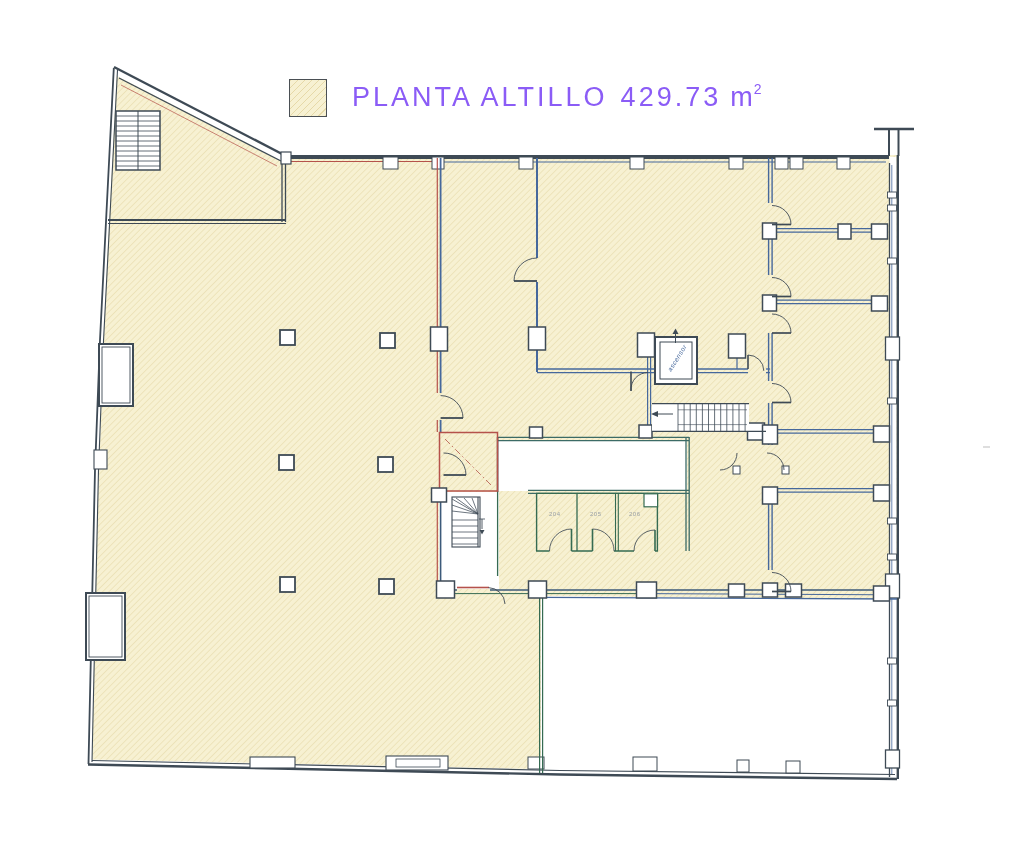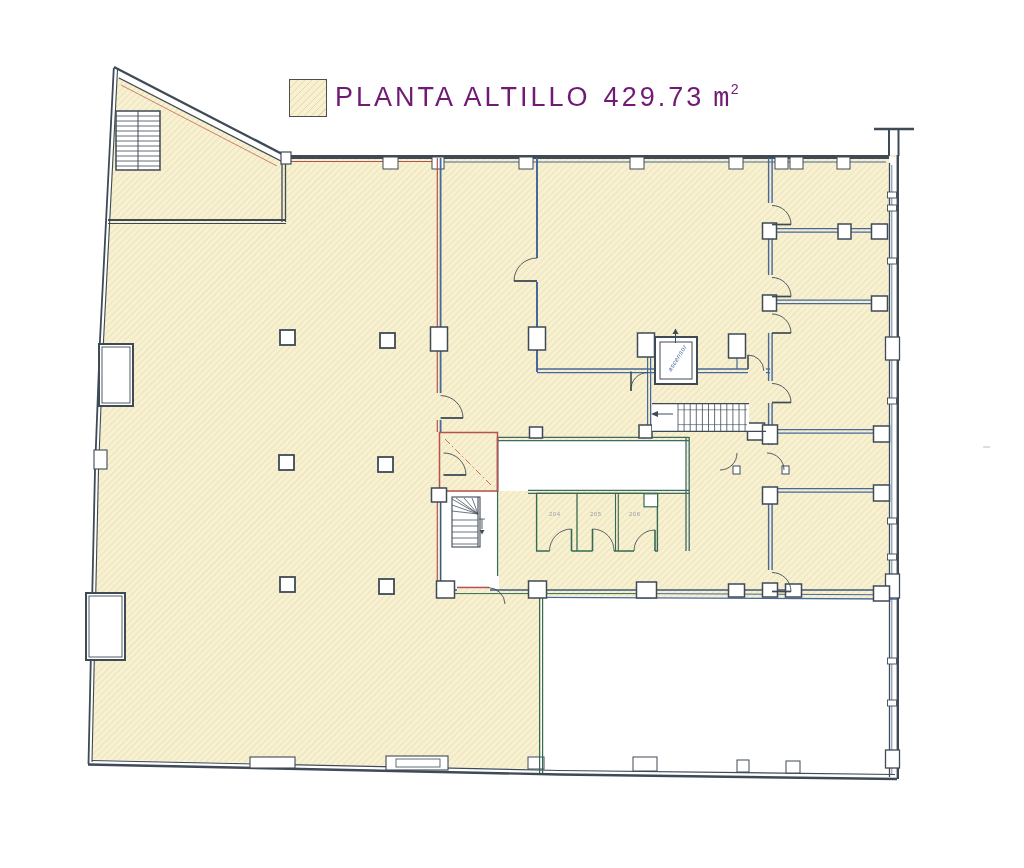--- a/index.html
+++ b/index.html
@@ -2,24 +2,24 @@
 <html><head>
 <meta charset="utf-8">
 <style>
   html,body{margin:0;padding:0;background:#ffffff;}
   .page{position:relative;width:1024px;height:868px;background:#ffffff;overflow:hidden;
         font-family:"Liberation Sans",sans-serif;}
   .plan-svg{position:absolute;left:0;top:0;}
   .title-block{position:absolute;left:289px;top:79px;display:flex;align-items:flex-start;z-index:5;}
   .legend-swatch{width:36px;height:36px;border:1.6px solid #4a4f54;
       background:repeating-linear-gradient(135deg,#e6d9a8 0 1px,#f7f1d2 1px 5px);}
-  .title-text{margin-left:8px;margin-top:3px;color:#701a75;font-size:27px;
+  .title-text{margin-left:25px;margin-top:3px;color:#8b5cf6;font-size:27px;
       letter-spacing:3px;white-space:nowrap;display:flex;align-items:baseline;}
   .title-text .value{margin-left:13px;}
-  .title-text .unit{margin-left:9px;letter-spacing:0;font-family:Liberation Mono, monospace;}
+  .title-text .unit{margin-left:9px;letter-spacing:0;}
   .title-text sup{font-size:14px;position:relative;top:-2px;left:1px;}
 </style>
 </head>
 <body>
 
 <div class="page">
 
   <div class="title-block">
     <div class="legend-swatch"></div>
     <div class="title-text">

